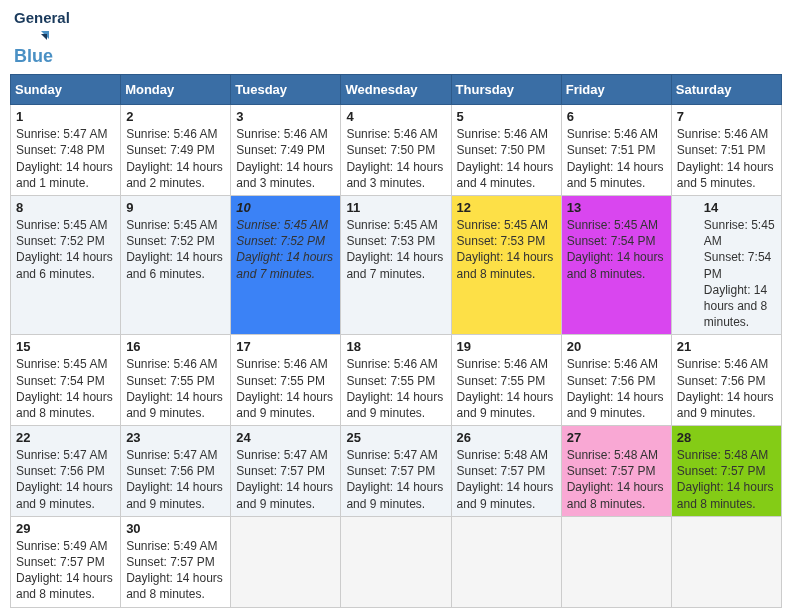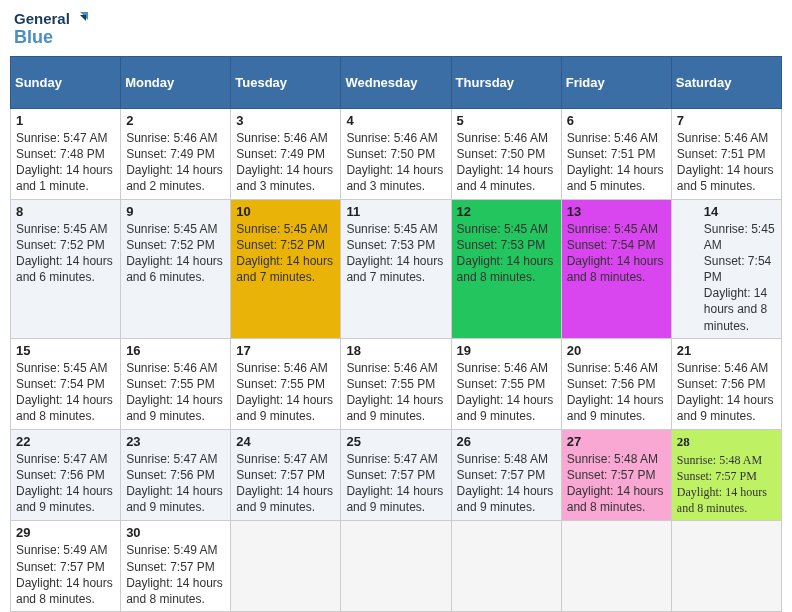--- a/index.html
+++ b/index.html
@@ -37,21 +37,21 @@
     .calendar {
       width: 100%;
       border-collapse: collapse;
       border: 1px solid #ccc;
     }
     .calendar th {
       background-color: #3a6ea5;
       color: #fff;
       font-size: 13px;
       font-weight: bold;
-      padding: 18px 4px;
+      padding: 7px 4px;
       text-align: left;
       border: 1px solid #2d5a8a;
     }
     .calendar td {
       vertical-align: top;
       border: 1px solid #ccc;
       padding: 4px 5px;
       font-size: 10px;
       color: #333;
       background: #fff;
@@ -76,21 +76,21 @@
     .row-shaded td {
       background: #f0f4f8;
     }
   </style>
 </head>
 <body>
 
 <div class="header-area">
   <div class="logo">
   <div style="display:flex;flex-direction:column;align-items:flex-start;line-height:1.1;">
-    <div style="display:flex;align-items:center;gap:2px;">
+    <div style="display:flex;align-items:center;gap:2px;flex-direction:column;">
       <span style="font-size:15px;font-weight:bold;color:#1a3a5c;">General</span>
       <svg width="18" height="18" viewBox="0 0 18 18">
         <polygon points="8,2 16,2 16,10" fill="#4a90c4"></polygon>
         <polygon points="8,5 14,5 14,11" fill="#1a3a5c"></polygon>
       </svg>
     </div>
     <span style="font-size:18px;font-weight:bold;color:#4a90c4;">Blue</span>
   </div>
 </div>
   <div class="title-area">
@@ -144,29 +144,29 @@
       </tr>
       <tr class="row-shaded">
         <td style="background: rgb(240, 244, 248);">
         <span class="day-num">8</span>
         <span class="cell-text">Sunrise: 5:45 AM<br>Sunset: 7:52 PM<br>Daylight: 14 hours and 6 minutes.</span>
       </td>
         <td style="background: rgb(240, 244, 248);">
         <span class="day-num">9</span>
         <span class="cell-text">Sunrise: 5:45 AM<br>Sunset: 7:52 PM<br>Daylight: 14 hours and 6 minutes.</span>
       </td>
-        <td style="background: #eab308;">
+        <td style="background: #3b82f6; font-style: italic;">
         <span class="day-num">10</span>
         <span class="cell-text">Sunrise: 5:45 AM<br>Sunset: 7:52 PM<br>Daylight: 14 hours and 7 minutes.</span>
       </td>
         <td style="background: rgb(240, 244, 248); margin-top: 6px;">
         <span class="day-num">11</span>
         <span class="cell-text">Sunrise: 5:45 AM<br>Sunset: 7:53 PM<br>Daylight: 14 hours and 7 minutes.</span>
       </td>
-        <td style="background: #22c55e; margin-top: 40px;">
+        <td style="background: #fde047; margin-top: 40px;">
         <span class="day-num">12</span>
         <span class="cell-text">Sunrise: 5:45 AM<br>Sunset: 7:53 PM<br>Daylight: 14 hours and 8 minutes.</span>
       </td>
         <td style="background: #d946ef;">
         <span class="day-num">13</span>
         <span class="cell-text">Sunrise: 5:45 AM<br>Sunset: 7:54 PM<br>Daylight: 14 hours and 8 minutes.</span>
       </td>
         <td style="background: rgb(240, 244, 248); padding-left: 32px;">
         <span class="day-num">14</span>
         <span class="cell-text">Sunrise: 5:45 AM<br>Sunset: 7:54 PM<br>Daylight: 14 hours and 8 minutes.</span>
@@ -220,21 +220,21 @@
         <span class="cell-text">Sunrise: 5:47 AM<br>Sunset: 7:57 PM<br>Daylight: 14 hours and 9 minutes.</span>
       </td>
         <td style="background: rgb(240, 244, 248); margin-top: 8px;">
         <span class="day-num">26</span>
         <span class="cell-text">Sunrise: 5:48 AM<br>Sunset: 7:57 PM<br>Daylight: 14 hours and 9 minutes.</span>
       </td>
         <td style="background: #f9a8d4;">
         <span class="day-num">27</span>
         <span class="cell-text">Sunrise: 5:48 AM<br>Sunset: 7:57 PM<br>Daylight: 14 hours and 8 minutes.</span>
       </td>
-        <td style="background: #bef264; font-family: Liberation Serif, serif;">
+        <td style="background: #84cc16;">
         <span class="day-num">28</span>
         <span class="cell-text">Sunrise: 5:48 AM<br>Sunset: 7:57 PM<br>Daylight: 14 hours and 8 minutes.</span>
       </td>
       </tr>
       <tr>
         <td>
         <span class="day-num">29</span>
         <span class="cell-text">Sunrise: 5:49 AM<br>Sunset: 7:57 PM<br>Daylight: 14 hours and 8 minutes.</span>
       </td>
         <td>

